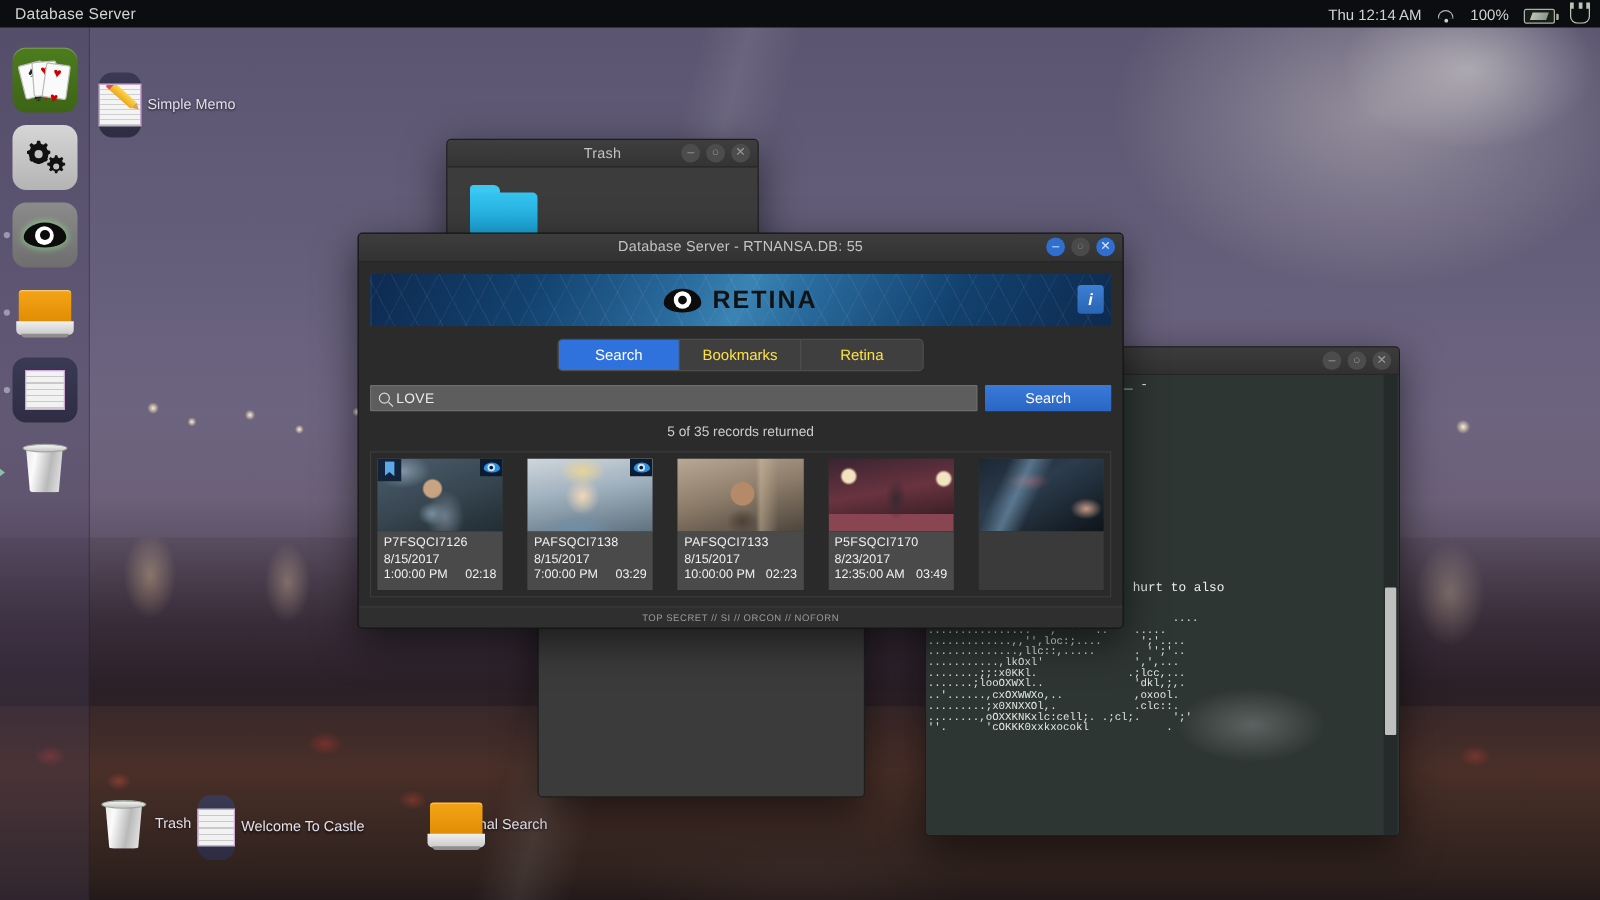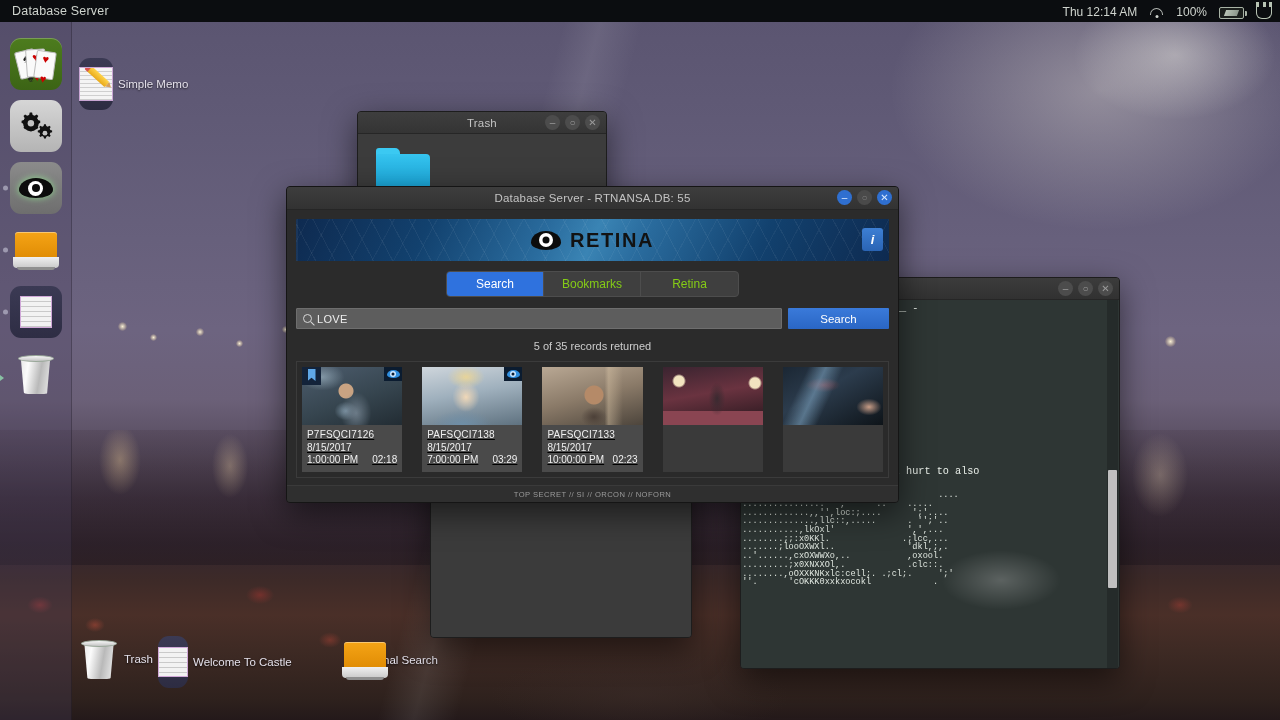--- a/index.html
+++ b/index.html
@@ -461,21 +461,21 @@
   }
   .tabs {
     display: flex; justify-content: center;
   }
   .tabstrip {
     display: flex; border-radius: 4px; overflow: hidden;
     background: #3f3f3f; border: 1px solid #4d4d4d;
   }
   .tab {
     padding: 5px 0; width: 97px; text-align: center;
-    color: #84cc16; font-size: 12px;
+    color: #fde047; font-size: 12px;
     border-right: 1px solid #4d4d4d;
   }
   .tab:last-child { border-right: none; }
   .tab.active { background: #2f72de; color: #fff; }
 
   .searchrow {
     display: flex; gap: 6px; margin-top: 11px;
   }
   .searchfield {
     flex: 1; height: 21px;
@@ -503,21 +503,21 @@
     border-radius: 1px;
   }
   .recordcount {
     text-align: center; color: #cccccc; font-size: 11px;
     margin-top: 11px;
   }
   .results {
     margin-top: 9px;
     background: #2a2a2a; border: 1px solid #3b3b3b;
     padding: 5px;
-    display: flex; gap: 20px; text-decoration: underline;
+    display: flex; gap: 20px;
   }
   .rcard {
     width: 108px; background: #3a3a3a;
     display: flex; flex-direction: column;
   }
   .thumb {
     height: 58px; position: relative; overflow: hidden;
   }
   .badge-eye {
     position: absolute; right: 0; top: 0;
@@ -885,20 +885,30 @@
       </div>
 
       <div class="rcard">
         <div class="thumb sc4">
           <span class="sc-ol" style="background:
             radial-gradient(circle at 16px 14px,#f2e4c0 0 5px,transparent 7px),
             radial-gradient(circle at 92px 16px,#f2e4c0 0 5px,transparent 7px),
             radial-gradient(ellipse 12px 24px at 54px 32px,#3a2a30,transparent 70%),
             linear-gradient(0deg,#8a4552 0 14px,transparent 14px)"></span>
         </div>
+        <div class="rmeta">
+          <div class="rid">P5FSQCI7170</div>
+          <div class="rbot">
+            <div class="rdate">
+              <div>8/23/2017</div>
+              <div>12:35:00 AM</div>
+            </div>
+            <div class="rdur">03:49</div>
+          </div>
+        </div>
       </div>
 
       <div class="rcard">
         <div class="thumb sc5">
           <span class="sc-ol" style="background:
             linear-gradient(115deg,transparent 20%,rgba(130,170,200,.55) 34%,transparent 48%),
             radial-gradient(ellipse 18px 12px at 86px 40px,#c79c86,transparent 70%),
             radial-gradient(ellipse 24px 10px at 40px 18px,rgba(200,80,80,.45),transparent 72%)"></span>
         </div>
       </div>

